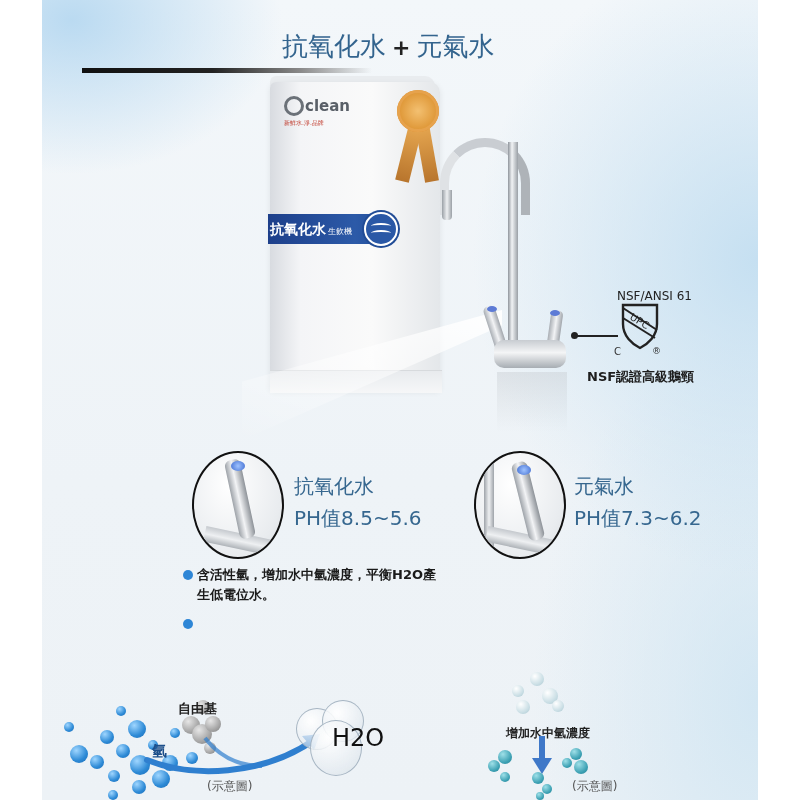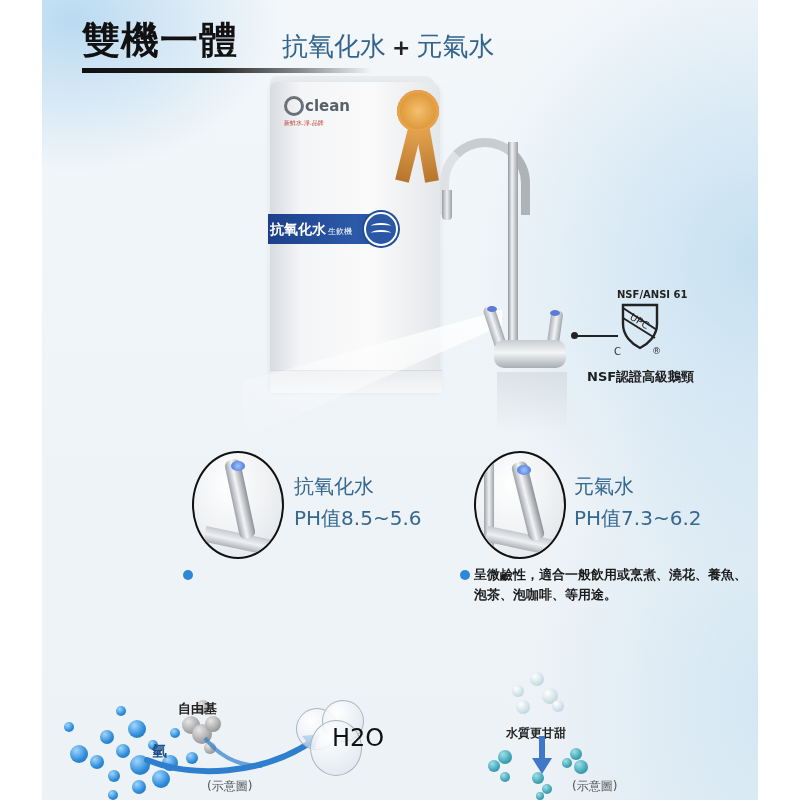--- a/index.html
+++ b/index.html
@@ -53,21 +53,21 @@
   .lever.r { left:506px; top:310px; transform:rotate(8deg); }
   .lever-cap { position:absolute; width:10px; height:6px; border-radius:50%; background:#5d7bd6; }
   .lever-cap.l { left:445px; top:306px; } .lever-cap.r { left:508px; top:310px; }
   .beam { position:absolute; left:200px; top:310px; width:260px; height:130px;
           background:linear-gradient(200deg,rgba(255,255,255,0.95),rgba(255,255,255,0)); clip-path:polygon(100% 0,100% 12%,0 100%,0 55%); }
   .reflection { position:absolute; left:455px; top:372px; width:70px; height:60px; background:linear-gradient(180deg,rgba(200,205,210,0.45),rgba(255,255,255,0)); }
 
   
   .nsf-line { position:absolute; left:532px; top:335px; width:44px; height:1.5px; background:#222; }
   .nsf-dot { position:absolute; left:529px; top:332px; width:7px; height:7px; border-radius:50%; background:#222; }
-  .nsf-std { position:absolute; left:575px; top:289px; font-size:10px; font-weight:bold; color:#222; }
+  .nsf-std { position:absolute; left:575px; top:289px; font-size:12px; font-weight:normal; color:#222; }
   .nsf-shield { position:absolute; left:578px; top:302px; width:40px; height:48px; }
   .nsf-c { position:absolute; left:572px; top:346px; font-size:10px; color:#333; }
   .nsf-r { position:absolute; left:610px; top:346px; font-size:9px; color:#333; }
   .nsf-label { position:absolute; left:545px; top:368px; font-size:13px; color:#1e1e1e; font-weight:bold; }
 
   
   .zoom-circle { position:absolute; width:88px; height:104px; border-radius:50%; border:2px solid #111;
                  background:radial-gradient(ellipse at 40% 30%,#ffffff,#e9ecef 70%,#d9dde1); overflow:hidden; }
   .zoom-circle.left { left:150px; top:451px; }
   .zoom-circle.right { left:432px; top:451px; }
@@ -101,21 +101,20 @@
   .h2o-bubble { position:absolute; border-radius:50%; border:1.5px solid rgba(160,175,190,0.9);
                 background:radial-gradient(circle at 35% 30%,rgba(255,255,255,0.95),rgba(225,232,238,0.6) 70%,rgba(200,210,220,0.5)); }
   .h2o-text { position:absolute; left:290px; top:724px; font-size:24px; color:#111; }
   .arrow-svg { position:absolute; }
 </style>
 </head>
 <body>
 
 <div class="panel">
 
-  <div class="title-main">雙機一體</div>
   <div class="title-sub">
     <span>抗氧化水</span><span class="plus">+</span><span>元氣水</span>
   </div>
   <div class="title-rule"></div>
 
   <div class="box-top"></div>
   <div class="box"></div>
   <div class="box-base"></div>
   <div class="logo"><span class="ring"></span><span>clean</span></div>
   <div class="logo-tag">新鮮水.淨.品牌</div>
@@ -160,24 +159,24 @@
   <div class="zoom-circle right">
     <div class="zc-pipe"></div>
     <div class="zc-arm"></div>
     <div class="zc-handle"></div>
     <div class="zc-cap"></div>
   </div>
   <div class="variant-name v-right-name">元氣水</div>
   <div class="variant-ph v-right-ph">PH值7.3~6.2</div>
 
   <div class="bullets bullets-left">
+    <div class="item"><span class="dot"></span><span>含活性氫，增加水中氫濃度，平衡H2O產生低電位水。</span></div>
     <div class="item"><span class="dot"></span></div>
   </div>
   <div class="bullets bullets-right">
-    <div class="item"><span class="dot"></span><span>呈微鹼性，適合一般飲用或烹煮、澆花、養魚、泡茶、泡咖啡、等用途。</span></div>
   </div>
 
   <div>
     <div class="bubble" style="left:58px;top:730px;width:14px;height:14px;"></div>
     <div class="bubble" style="left:22px;top:722px;width:10px;height:10px;"></div>
     <div class="bubble" style="left:74px;top:706px;width:10px;height:10px;"></div>
     <div class="bubble" style="left:86px;top:720px;width:18px;height:18px;"></div>
     <div class="bubble" style="left:48px;top:755px;width:14px;height:14px;"></div>
     <div class="bubble" style="left:28px;top:745px;width:18px;height:18px;"></div>
     <div class="bubble" style="left:74px;top:744px;width:14px;height:14px;"></div>
@@ -208,21 +207,21 @@
     <div class="h2o-text"><span>H2O</span></div>
     <div class="label-cap" style="left:165px;top:778px;">(示意圖)</div>
   </div>
 
   <div>
     <div class="lteal" style="left:488px;top:672px;width:14px;height:14px;"></div>
     <div class="lteal" style="left:500px;top:688px;width:16px;height:16px;"></div>
     <div class="lteal" style="left:470px;top:685px;width:12px;height:12px;"></div>
     <div class="lteal" style="left:474px;top:700px;width:14px;height:14px;"></div>
     <div class="lteal" style="left:510px;top:700px;width:12px;height:12px;"></div>
-    <div class="label-dark" style="left:464px;top:725px;font-size:12px;">水質更甘甜</div>
+    <div class="label-dark" style="left:464px;top:725px;font-size:12px;">增加水中氫濃度</div>
     <svg class="arrow-svg" style="left:490px;top:736px;" width="20" height="40" viewBox="0 0 20 40">
       <rect x="7" y="0" width="6" height="24" fill="#3f78c8"></rect>
       <polygon points="0,22 20,22 10,38" fill="#3f78c8"></polygon>
     </svg>
     <div class="teal" style="left:456px;top:750px;width:14px;height:14px;"></div>
     <div class="teal" style="left:446px;top:760px;width:12px;height:12px;"></div>
     <div class="teal" style="left:458px;top:772px;width:10px;height:10px;"></div>
     <div class="teal" style="left:490px;top:772px;width:12px;height:12px;"></div>
     <div class="teal" style="left:500px;top:784px;width:10px;height:10px;"></div>
     <div class="teal" style="left:494px;top:792px;width:8px;height:8px;"></div>

